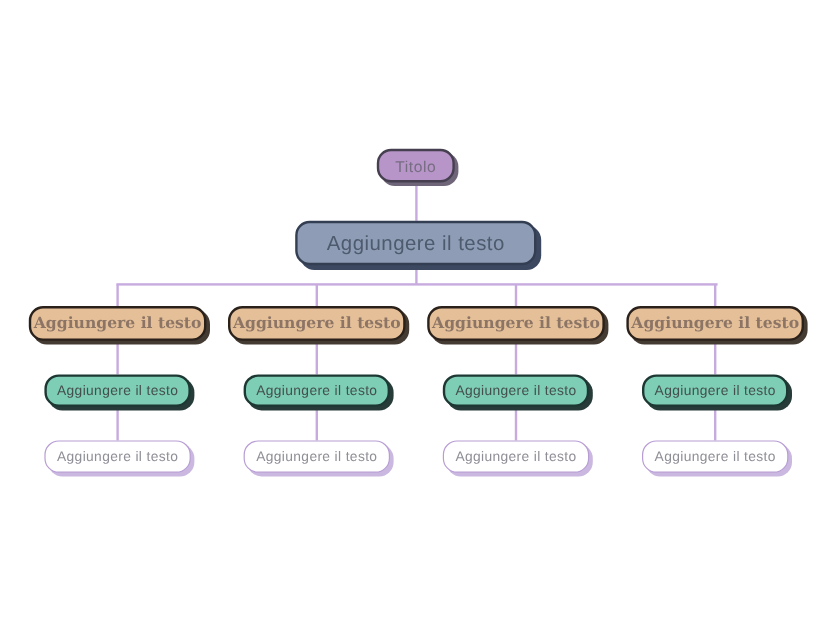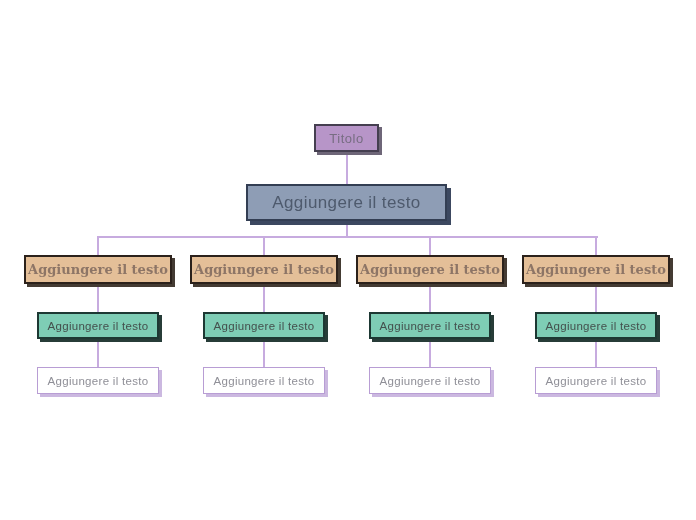--- a/index.html
+++ b/index.html
@@ -17,20 +17,21 @@
   }
   .node {
     position: absolute;
     box-sizing: border-box;
     display: flex;
     align-items: center;
     justify-content: center;
     text-align: center;
     white-space: nowrap;
     cursor: pointer;
+    border-radius: 12px;
   }
   .node-root {
     left: 314px; top: 124px; width: 65px; height: 28px;
     background: var(--root-fill);
     border: 2px solid var(--root-border);
     box-shadow: 3px 3px 0 var(--root-shadow);
     color: var(--root-text);
     font-size: 13px;
     letter-spacing: 0.5px;
   }

